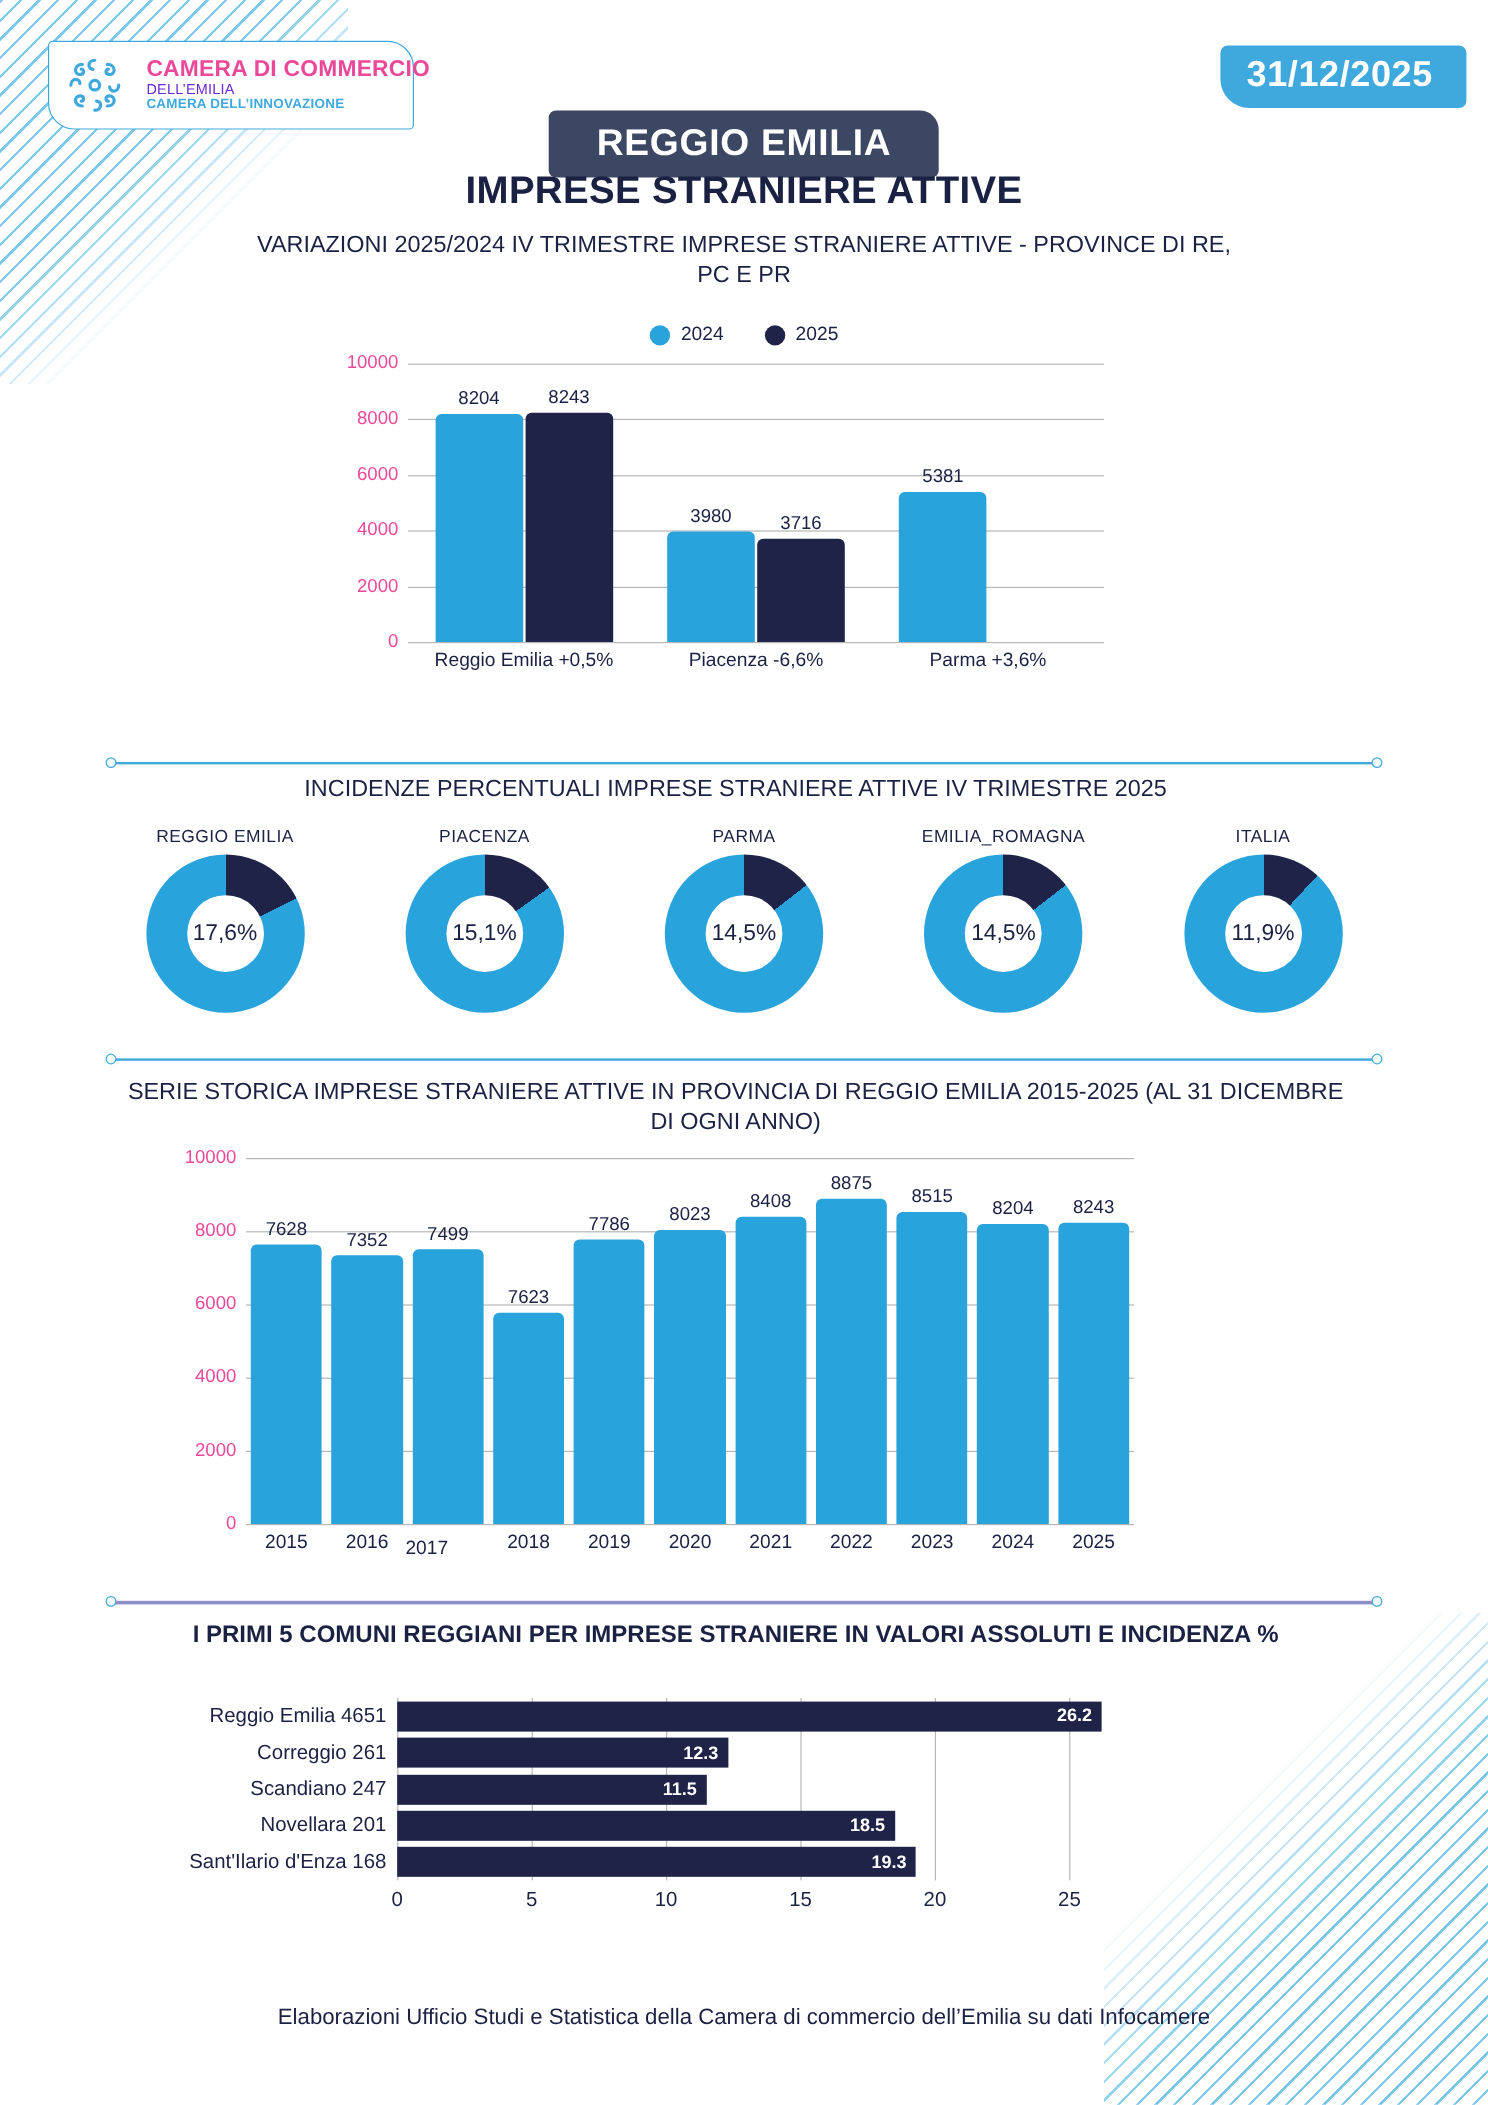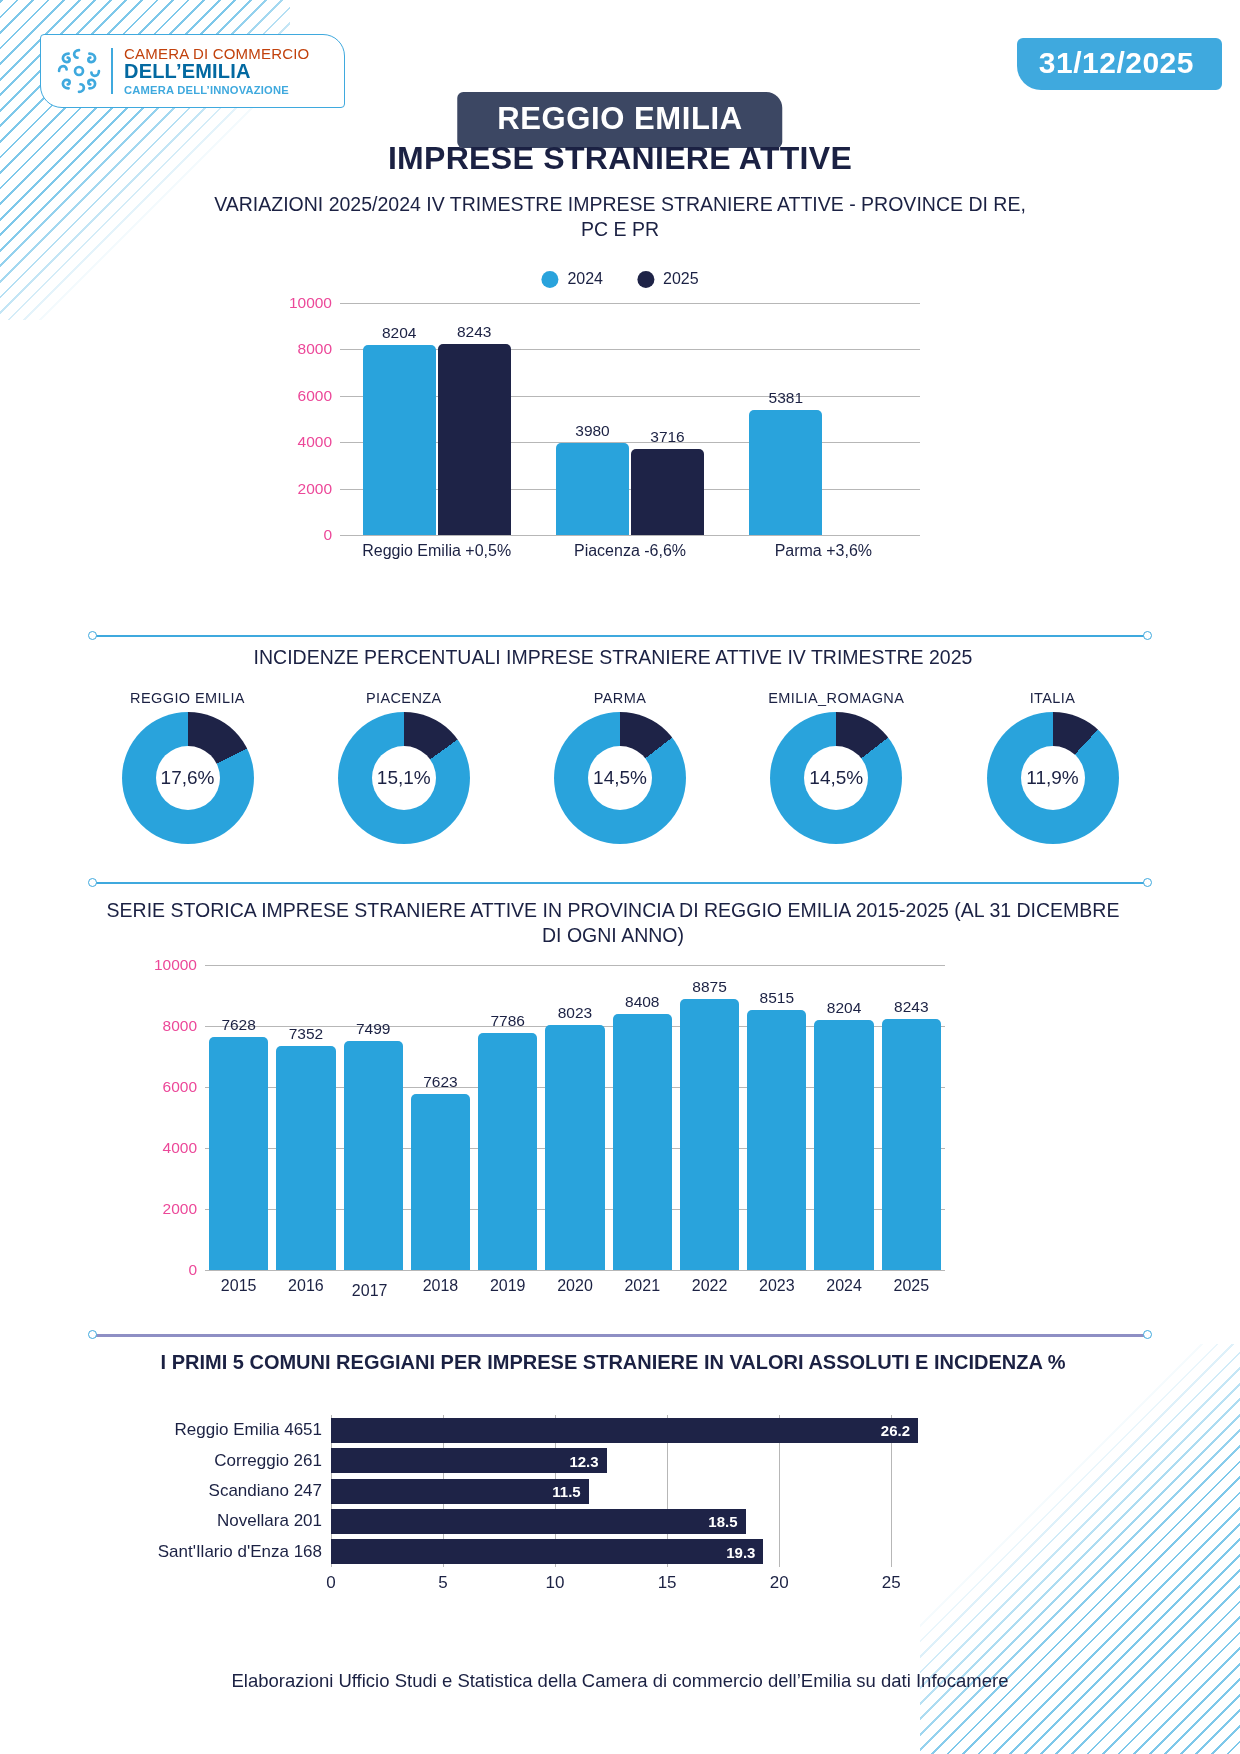--- a/index.html
+++ b/index.html
@@ -48,26 +48,26 @@
     padding-left: 12px;
     z-index: 6;
   }
   .logo-mark { width: 52px; height: 52px; flex: 0 0 52px; }
   .logo-sep {
     width: 2px; height: 46px; background: #3fa9de;
     margin: 0 11px 0 6px;
   }
   .logo-text { line-height: 1.06; }
   .logo-l1 {
-    font-size: 15px; font-weight: normal; letter-spacing: .2px;
-    color: #c2410c; white-space: nowrap;
+    font-size: 19px; font-weight: bold; letter-spacing: .2px;
+    color: #ec4899; white-space: nowrap;
   }
   .logo-l2 {
-    font-size: 20px; font-weight: bold; letter-spacing: .2px;
-    color: #0369a1;
+    font-size: 12px; font-weight: normal; letter-spacing: .2px;
+    color: #6d28d9;
   }
   .logo-l3 {
     font-size: 11.2px; font-weight: bold; letter-spacing: .2px;
     color: #3fa9de; margin-top: 2px;
   }
 
   
   .date-badge {
     position: absolute;
     right: 18px; top: 38px;
@@ -412,21 +412,21 @@
       <span class="bar-val">7628</span>
     </div>
     <div class="xcat" style="left: 0px; width: 67.2727px;">2015</div>
     <div class="bar blue" style="left: 71.2727px; width: 59.2727px; height: 224.236px; background: rgb(41, 163, 220);">
       <span class="bar-val">7352</span>
     </div>
     <div class="xcat" style="left: 67.2727px; width: 67.2727px;">2016</div>
     <div class="bar blue" style="left: 138.545px; width: 59.2727px; height: 228.72px; background: rgb(41, 163, 220);">
       <span class="bar-val">7499</span>
     </div>
-    <div class="xcat" style="left: 131px; width: 67.2727px; margin-top: 12px;">2017</div>
+    <div class="xcat" style="left: 117px; width: 67.2727px; margin-top: 12px;">2017</div>
     <div class="bar blue" style="left: 205.818px; width: 59.2727px; height: 176px; background: rgb(41, 163, 220);">
       <span class="bar-val">7623</span>
     </div>
     <div class="xcat" style="left: 201.818px; width: 67.2727px;">2018</div>
     <div class="bar blue" style="left: 273.091px; width: 59.2727px; height: 237.473px; background: rgb(41, 163, 220);">
       <span class="bar-val">7786</span>
     </div>
     <div class="xcat" style="left: 269.091px; width: 67.2727px;">2019</div>
     <div class="bar blue" style="left: 340.364px; width: 59.2727px; height: 244.702px; background: rgb(41, 163, 220);">
       <span class="bar-val">8023</span>

